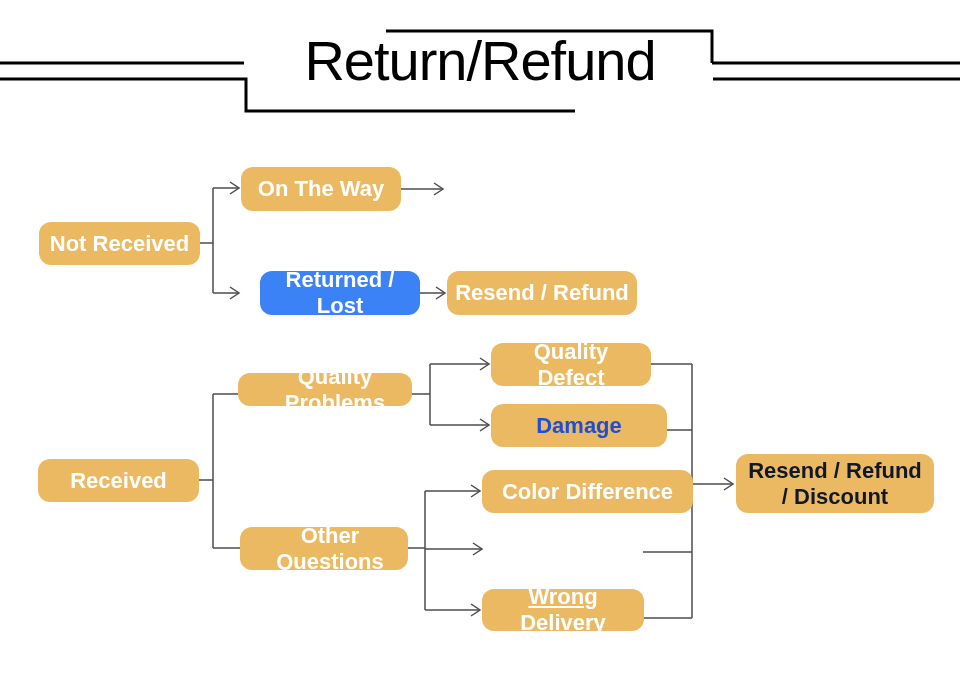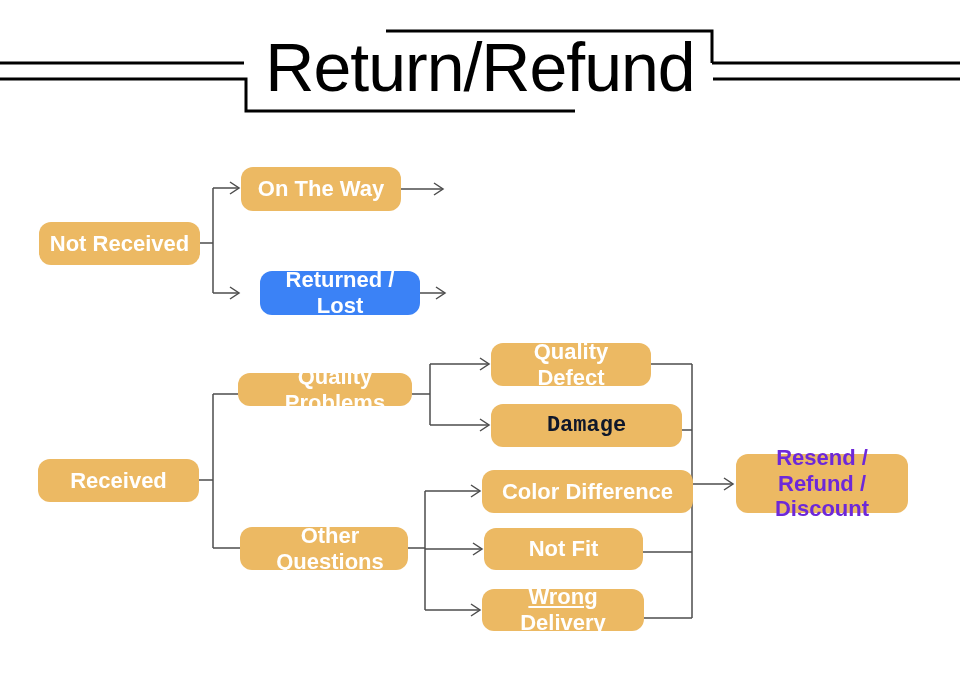--- a/index.html
+++ b/index.html
@@ -23,21 +23,21 @@
     height: 673px;
     pointer-events: none;
   }
   .page-title {
     position: absolute;
     left: 0;
     right: 0;
     top: 33px;
     margin: 0;
     text-align: center;
-    font-size: 68px;
+    font-size: 56px;
     font-weight: 400;
     letter-spacing: -1px;
     color: #000000;
     line-height: 1;
   }
   .nodes-layer {
     position: absolute;
     left: 0;
     top: 0;
     width: 960px;
@@ -115,42 +115,42 @@
   <div id="nodes-layer" class="nodes-layer">
       <div class="node" style="left: 39px; top: 222px; width: 161px; height: 43px; background: rgb(236, 185, 99); color: rgb(255, 255, 255);">
         <span>Not Received</span>
       </div>
       <div class="node" style="left: 241px; top: 167px; width: 160px; height: 44px; background: rgb(236, 185, 99); color: rgb(255, 255, 255);">
         <span>On The Way</span>
       </div>
       <div class="node" style="left: 241px; top: 271px; width: 160px; height: 44px; background: #3b82f6; color: rgb(255, 255, 255); margin-left: 19px;">
         <span>Returned / Lost</span>
       </div>
+      <div class="node" style="left: 447px; top: 271px; width: 190px; height: 44px; background: rgb(236, 185, 99); color: rgb(255, 255, 255);">
+        <span>Resend / Refund</span>
+      </div>
       <div class="node" style="left: 38px; top: 459px; width: 161px; height: 43px; background: rgb(236, 185, 99); color: rgb(255, 255, 255);">
         <span>Received</span>
       </div>
       <div class="node" style="left: 238px; top: 373px; width: 174px; height: 33px; background: rgb(236, 185, 99); color: rgb(255, 255, 255); padding-left: 28px;">
         <span>Quality Problems</span>
       </div>
       <div class="node" style="left: 491px; top: 343px; width: 160px; height: 43px; background: rgb(236, 185, 99); color: rgb(255, 255, 255);">
         <span>Quality Defect</span>
       </div>
-      <div class="node" style="left: 491px; top: 404px; width: 191px; height: 43px; background: rgb(236, 185, 99); color: #0f172a; font-family: Liberation Mono, monospace;">
+      <div class="node" style="left: 491px; top: 404px; width: 176px; height: 43px; background: rgb(236, 185, 99); color: #1d4ed8;">
         <span>Damage</span>
       </div>
       <div class="node" style="left: 240px; top: 527px; width: 168px; height: 43px; background: rgb(236, 185, 99); color: rgb(255, 255, 255); padding-left: 20px;">
         <span>Other Questions</span>
       </div>
       <div class="node" style="left: 482px; top: 470px; width: 211px; height: 43px; background: rgb(236, 185, 99); color: rgb(255, 255, 255);">
         <span>Color Difference</span>
       </div>
-      <div class="node" style="left: 484px; top: 528px; width: 159px; height: 42px; background: rgb(236, 185, 99); color: rgb(255, 255, 255);">
-        <span>Not Fit</span>
-      </div>
       <div class="node" style="left: 482px; top: 589px; width: 162px; height: 42px; background: rgb(236, 185, 99); color: rgb(255, 255, 255); text-decoration: underline;">
         <span>Wrong Delivery</span>
       </div>
-      <div class="node" style="left: 736px; top: 454px; width: 172px; height: 59px; background: rgb(236, 185, 99); color: #6d28d9;">
+      <div class="node" style="left: 736px; top: 454px; width: 198px; height: 59px; background: rgb(236, 185, 99); color: #0f172a;">
         <span>Resend / Refund / Discount</span>
       </div>
     </div>
 
 </div>
 
 </body></html>

